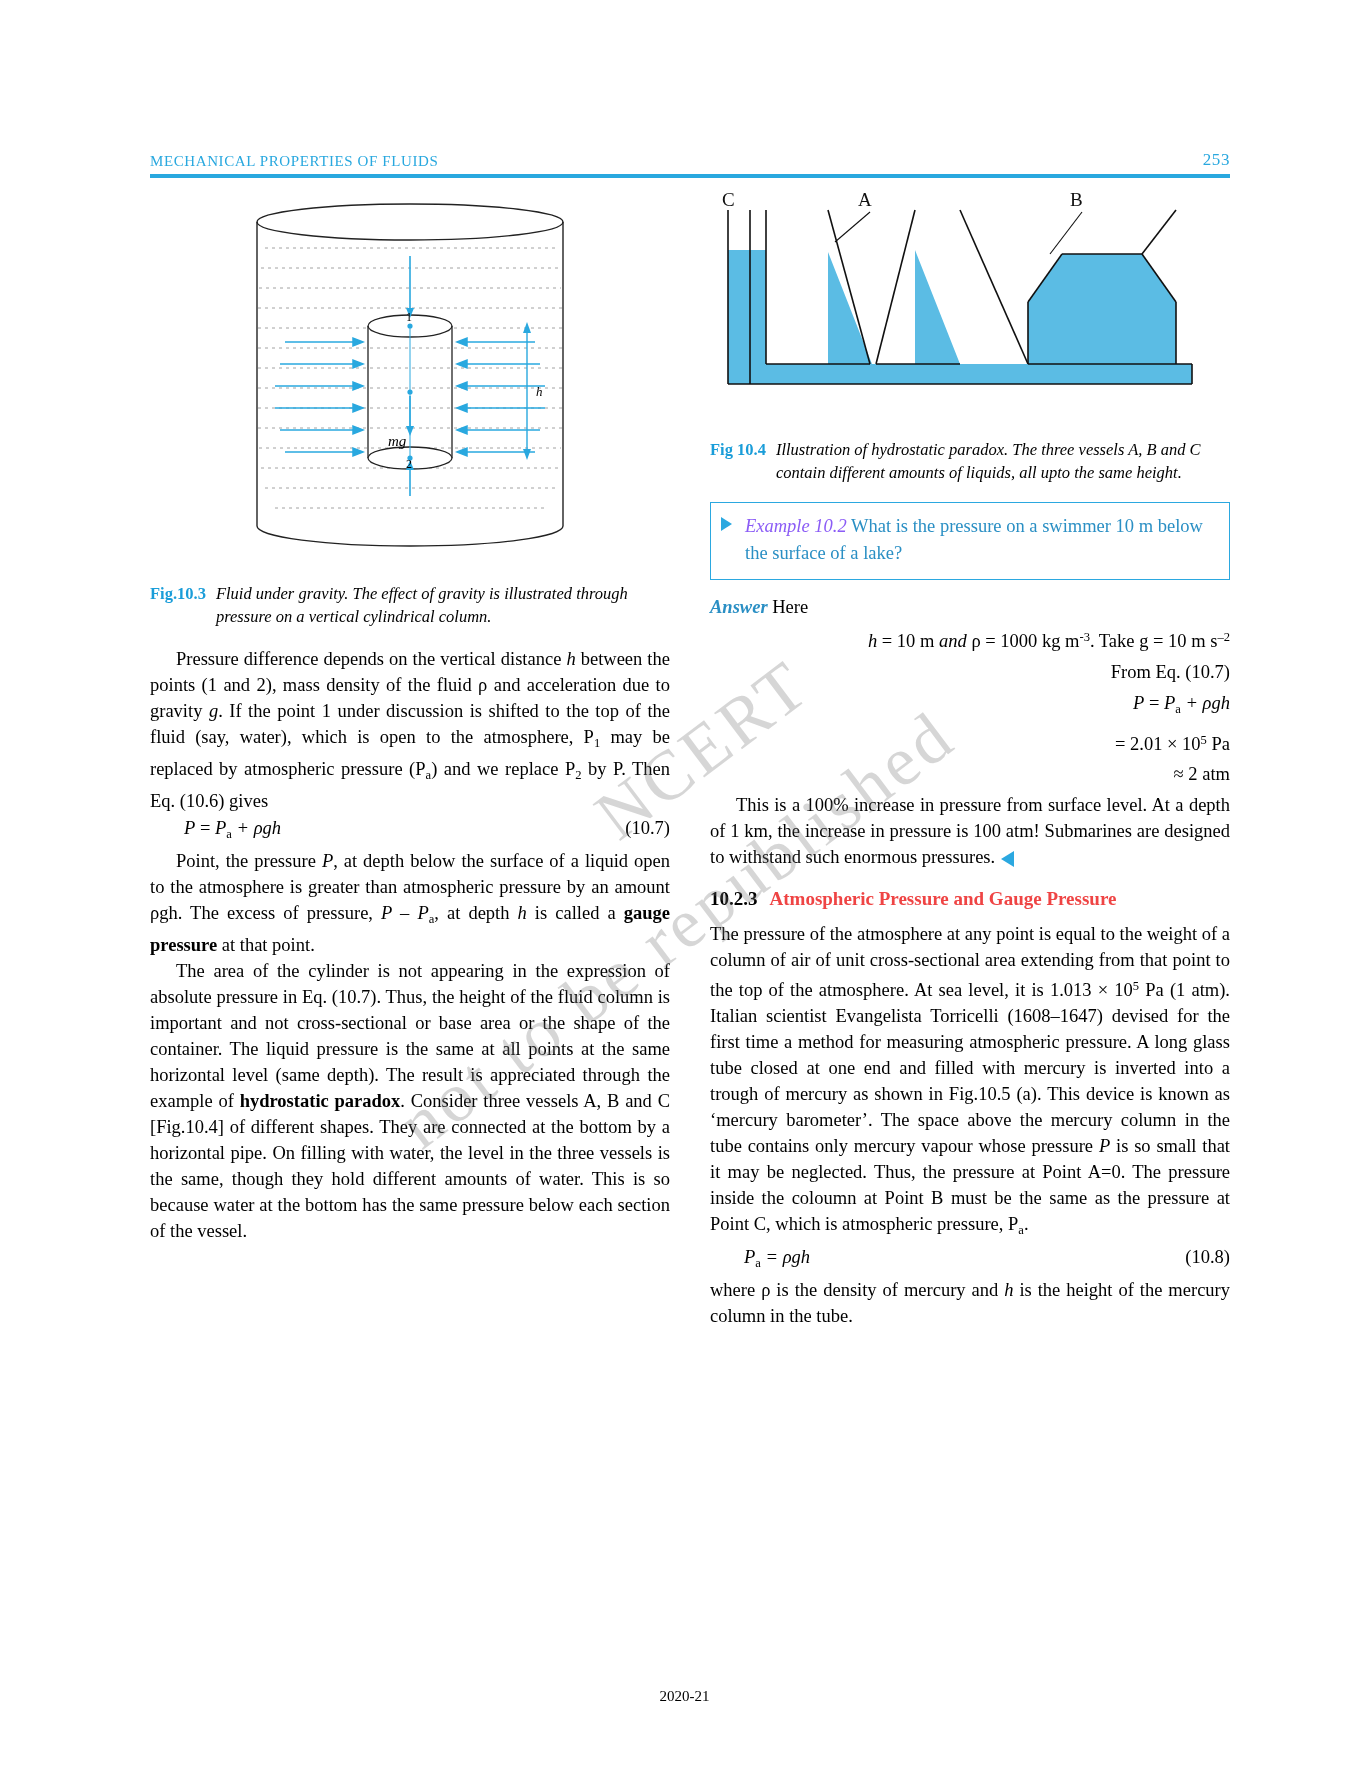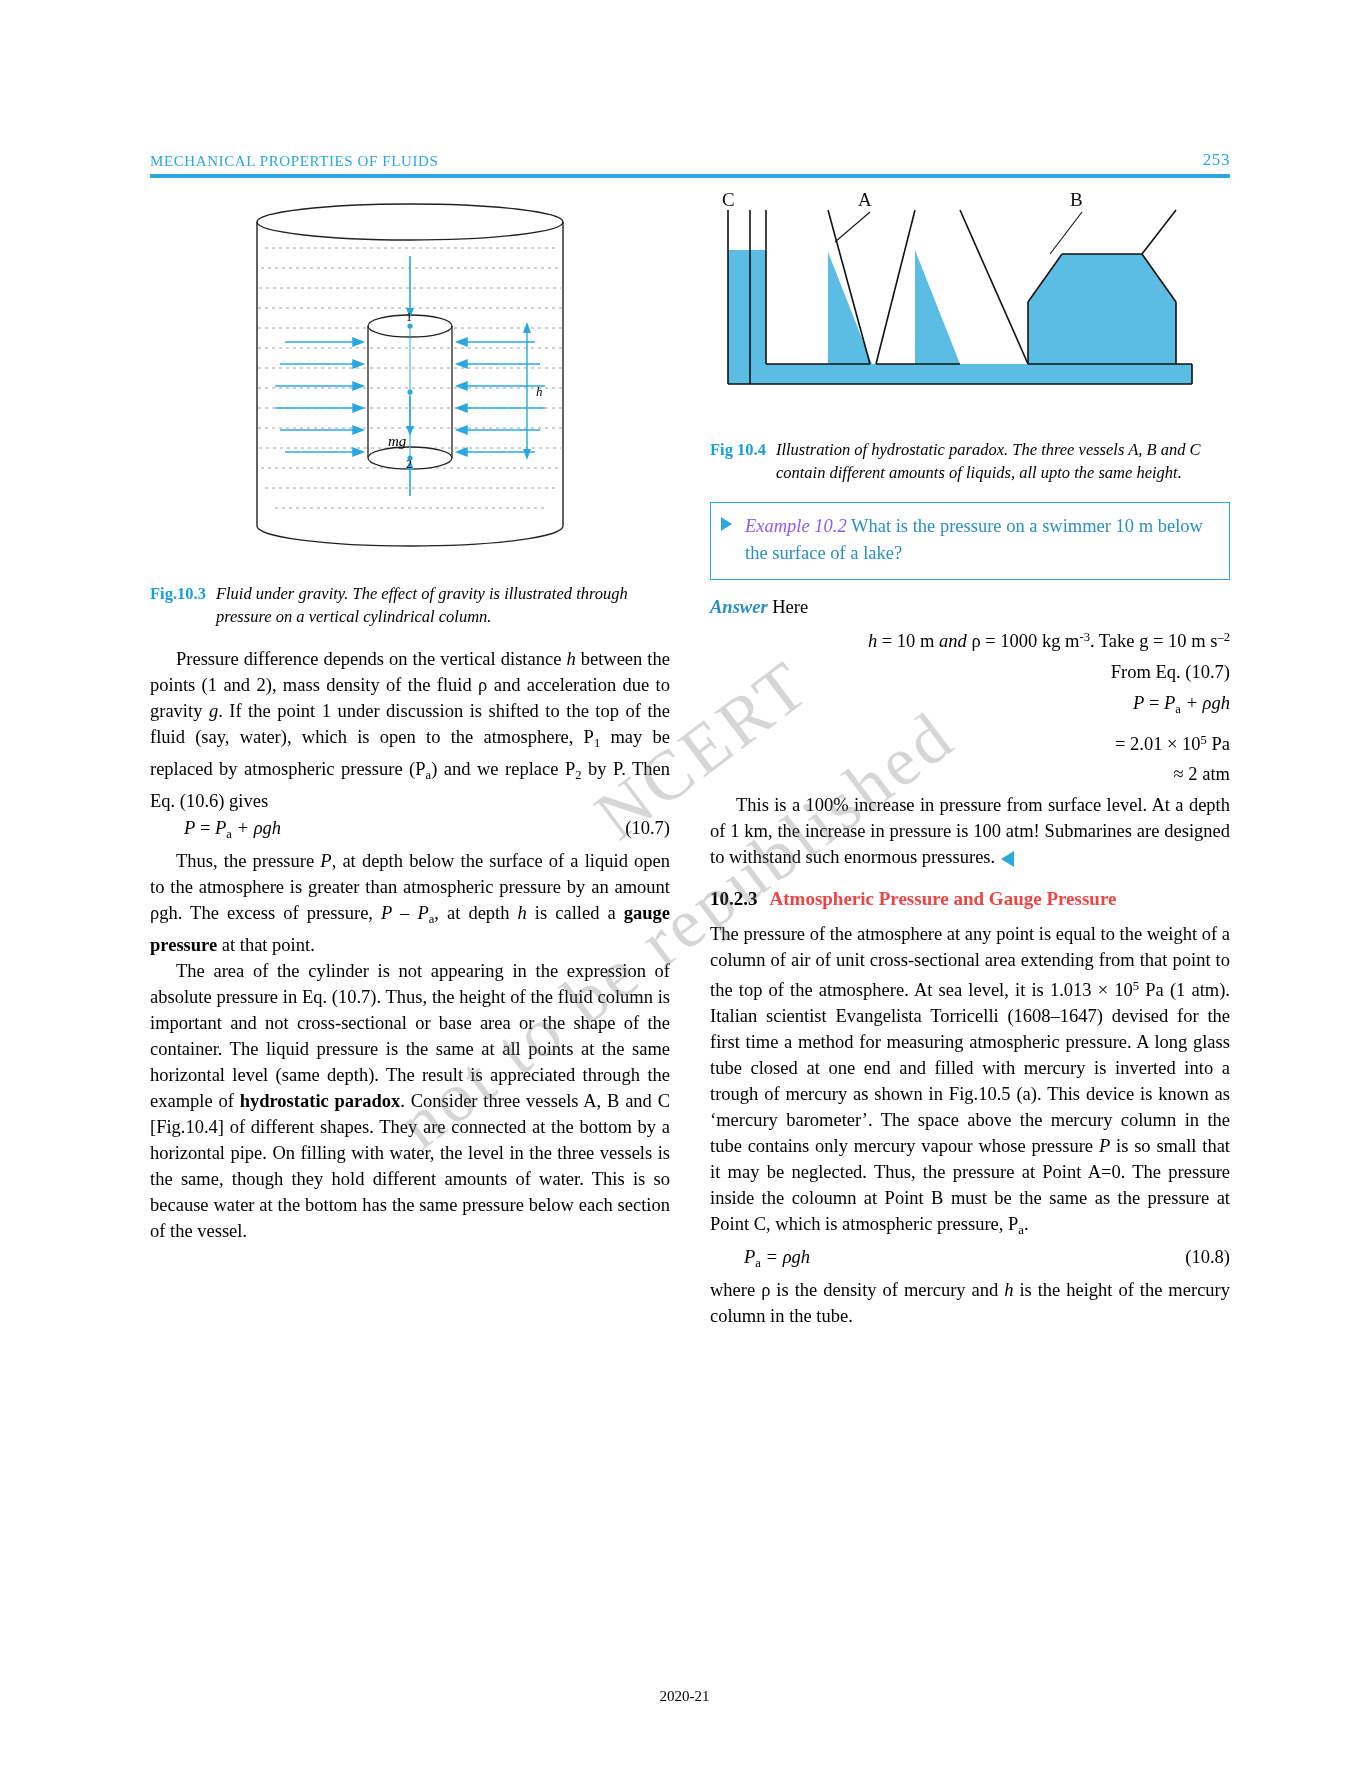--- a/index.html
+++ b/index.html
@@ -296,21 +296,21 @@
           <span class="txt">Fluid under gravity. The effect of gravity is illustrated through pressure on a vertical cylindrical column.</span>
         </div>
 
         <p><span>Pressure difference depends on the vertical distance </span><i>h</i><span> between the points (1 and 2), mass density of the fluid ρ and acceleration due to gravity </span><i>g</i><span>. If the point 1 under discussion is shifted to the top of the  fluid (say, water), which is open to the atmosphere, P</span><span class="sub">1</span><span> may be replaced by atmospheric pressure (P</span><span class="sub">a</span><span>) and we replace P</span><span class="sub">2</span><span> by P. Then Eq. (10.6) gives</span></p>
 
         <div class="eq-row">
           <span class="eq-indent"><i>P</i><span> = </span><i>P</i><span class="sub">a</span><i> + ρgh</i></span>
           <span>(10.7)</span>
         </div>
 
-        <p><span>Thus, the pressure </span><i>P</i><span>, at depth below the surface of a liquid open to the atmosphere is greater than atmospheric pressure by an amount ρgh. The excess of pressure, </span><i>P – P</i><span class="sub">a</span><span>, at depth </span><i>h</i><span> is called a </span><b>gauge pressure</b><span> at that point.</span></p>
+        <p><span>Point, the pressure </span><i>P</i><span>, at depth below the surface of a liquid open to the atmosphere is greater than atmospheric pressure by an amount ρgh. The excess of pressure, </span><i>P – P</i><span class="sub">a</span><span>, at depth </span><i>h</i><span> is called a </span><b>gauge pressure</b><span> at that point.</span></p>
 
         <p><span>The area of the cylinder is not appearing in the expression of absolute pressure in Eq. (10.7). Thus, the height of the fluid column is important and not cross-sectional or base area or the shape of the container. The liquid pressure is the same at all points at the same horizontal level (same depth).  The result is appreciated through the example of </span><b>hydrostatic paradox</b><span>. Consider three vessels A, B and C  [Fig.10.4] of different shapes. They are connected at the bottom by a horizontal pipe. On filling with water, the level in the three vessels is the same, though they hold different amounts of water. This is so because water at the bottom has the same pressure below each section of the vessel.</span></p>
 
       </div>
 
       <div class="col">
 
         <div>
           <svg width="500" height="230" viewBox="0 0 500 230">
 

